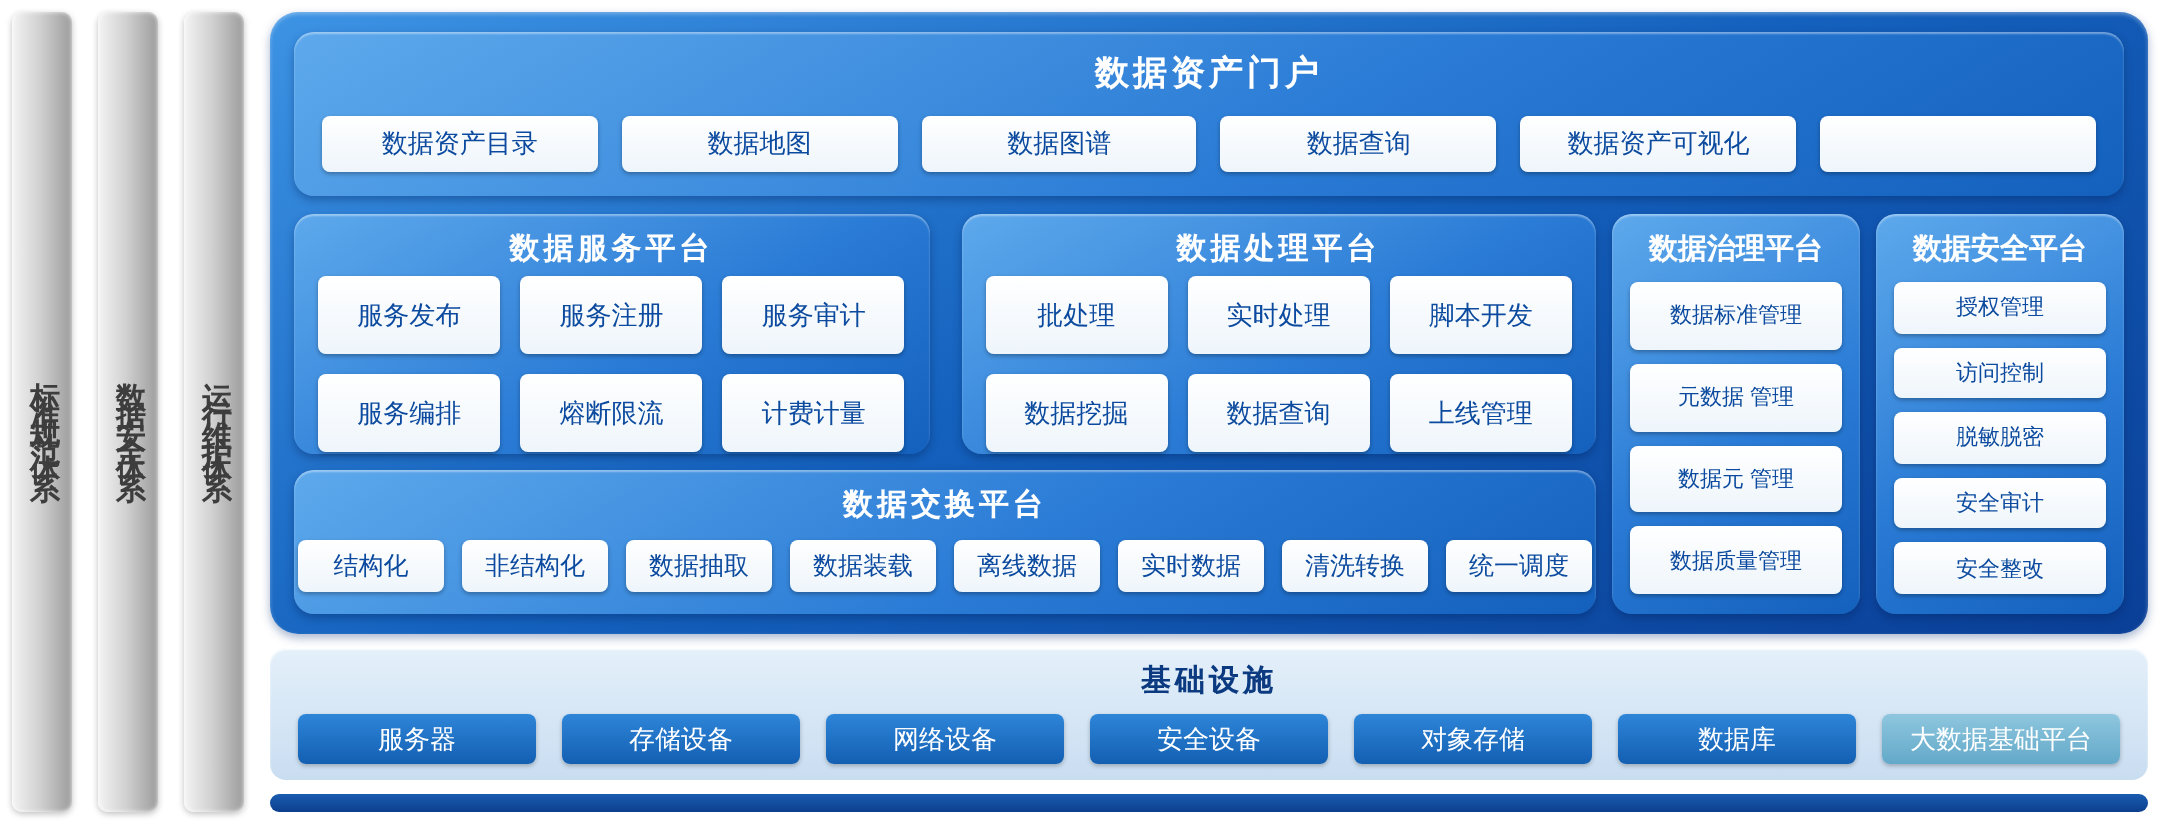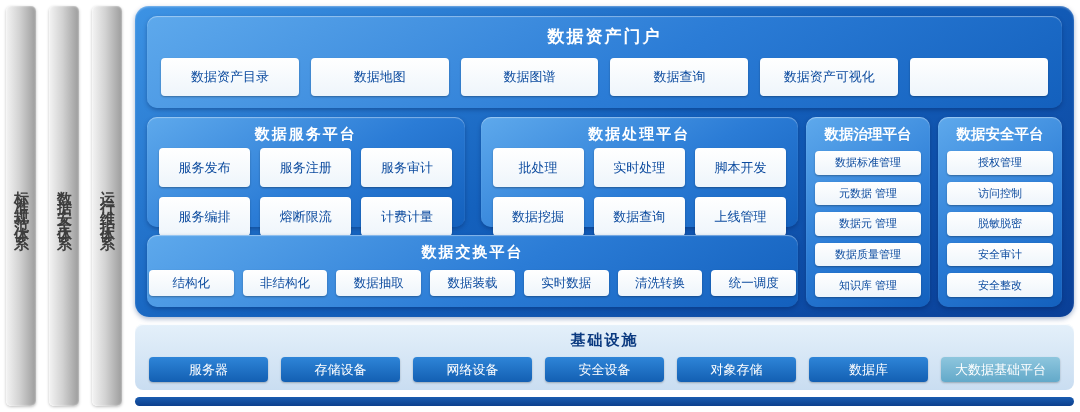--- a/index.html
+++ b/index.html
@@ -40,21 +40,21 @@
   .panel-title {
     color: #ffffff; font-weight: 700; font-size: 15px;
     text-align: center; letter-spacing: 2px; white-space: nowrap;
   }
 
   .portal { padding: 9px 14px 12px; display: flex; flex-direction: column; gap: 10px; }
   .portal .panel-title { font-size: 17px; }
 
   .btn-row { display: flex; gap: 12px; }
   .btn-white {
-    flex: 1; height: 38px; border-radius: 4px;
+    flex: 1; height: 28px; border-radius: 4px;
     background: linear-gradient(180deg, #ffffff, #eef5fb);
     color: #0b4a9e; font-size: 13px; white-space: nowrap;
     display: flex; align-items: center; justify-content: center;
     box-shadow: 0 1px 2px rgba(0,0,0,.3); cursor: pointer;
   }
 
   .mid { flex: 1; min-height: 0; display: flex; gap: 8px; }
   .left-col { flex: 1; min-width: 0; display: flex; flex-direction: column; gap: 8px; }
   .top-row { flex: 1; display: flex; gap: 16px; min-height: 0; border-radius: 19px; }
 
@@ -150,34 +150,34 @@
             </div>
           </div>
 
           <div class="panel exchange">
             <div class="panel-title">数据交换平台</div>
             <div class="btn-row">
               <div class="btn-white">结构化</div>
               <div class="btn-white">非结构化</div>
               <div class="btn-white">数据抽取</div>
               <div class="btn-white">数据装载</div>
+              <div class="btn-white">离线数据</div>
               <div class="btn-white">实时数据</div>
               <div class="btn-white">清洗转换</div>
               <div class="btn-white">统一调度</div>
             </div>
           </div>
         </div>
 
         <div class="panel vert-panel">
           <div class="panel-title">数据治理平台</div>
           <div class="btn-white">数据标准管理</div>
           <div class="btn-white">元数据 管理</div>
           <div class="btn-white">数据元 管理</div>
           <div class="btn-white">数据质量管理</div>
-          <div class="btn-white">知识库 管理</div>
         </div>
 
         <div class="panel vert-panel">
           <div class="panel-title">数据安全平台</div>
           <div class="btn-white">授权管理</div>
           <div class="btn-white">访问控制</div>
           <div class="btn-white">脱敏脱密</div>
           <div class="btn-white">安全审计</div>
           <div class="btn-white">安全整改</div>
         </div>

